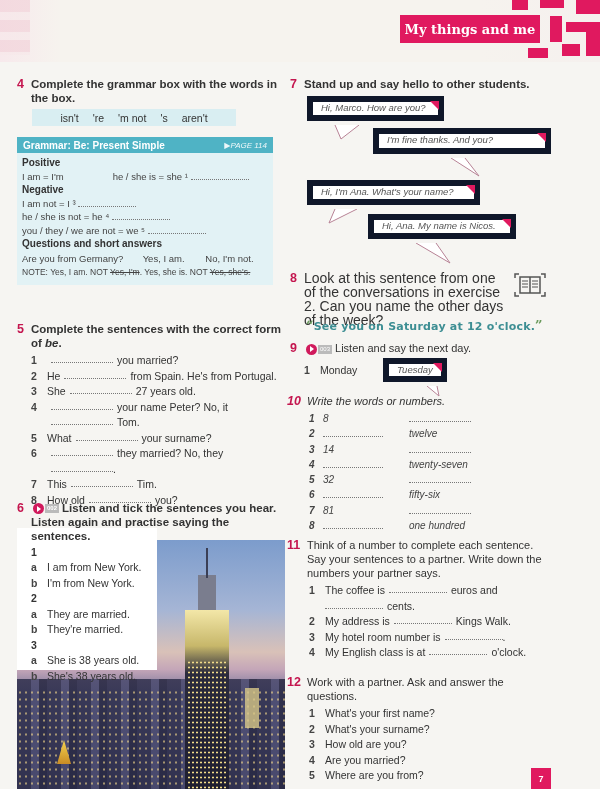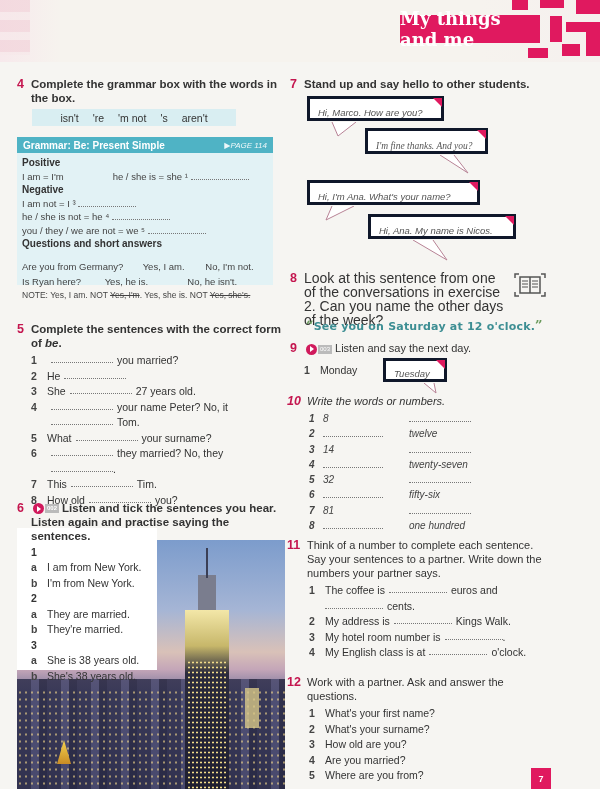--- a/index.html
+++ b/index.html
@@ -23,21 +23,21 @@
     background: repeating-linear-gradient(180deg, #f2d3da 0 12px, #f7e8ea 12px 20px);
     opacity: .7;
   }
   .header-deco-right {
     position: absolute; right: 0; top: 0; width: 110px; height: 58px;
   }
   .header-deco-right .blk { position: absolute; background: #e0195f; }
   .title-tab {
     position: absolute; left: 400px; top: 15px; height: 28px; width: 140px;
     background: #e0195f; color: #fff;
-    font-family: "DejaVu Serif", serif; font-weight: bold; font-size: 18px;
+    font-family: "DejaVu Serif", serif; font-weight: bold; font-size: 13px;
     display: flex; align-items: center; justify-content: center;
   }
 
   
   .ex { position: absolute; }
   .ex-num {
     position: absolute; left: 0; top: 0;
     color: #c4164f; font-size: 12.5px; font-weight: bold;
   }
   .ex-title {
@@ -98,23 +98,23 @@
   .photo .tower-top { position: absolute; left: 181px; top: 35px; width: 18px; height: 40px; background: #7a7d8e; }
   .photo .spire { position: absolute; left: 189px; top: 8px; width: 2px; height: 30px; background: #3b3f55; }
   .photo .tower-grid { position: absolute; left: 170px; top: 120px; width: 40px; height: 130px;
     background-image: radial-gradient(#f3dd8a 0.8px, transparent 1px); background-size: 4px 5px; }
   .photo .yellow-top { position: absolute; left: 40px; top: 200px; width: 14px; height: 24px;
     background: linear-gradient(180deg, #f5d44f, #c98c25); clip-path: polygon(50% 0, 100% 100%, 0 100%); }
   .photo .right-bldg { position: absolute; left: 228px; top: 148px; width: 14px; height: 40px; background: #d8c88a; opacity: .8; }
 
   
   .bubble {
-    position: absolute; background: #fff; border: 3px solid #0f172a;
+    position: absolute; background: #fff; border: 6px solid #0f172a;
     font-style: italic; color: #555; font-size: 9.5px;
-    display: flex; align-items: flex-end; padding-left: 8px;
+    display: flex; align-items: flex-start; padding-left: 8px;
   }
   .bubble .corner {
     position: absolute; right: -1px; top: -1px; width: 0; height: 0;
     border-top: 9px solid #e0195f; border-left: 9px solid transparent;
   }
 
   
   .num-row { display: flex; font-size: 10px; line-height: 15.3px; color: #444; }
   .num-row .n { width: 14px; font-weight: bold; }
   .num-row .left { width: 86px; }
@@ -186,27 +186,22 @@
         <span>he / she is not = he ⁴</span>
         <span class="blank" style="width:58px;"></span>
       </div>
       <div>
         <span>you / they / we are not = we ⁵</span>
         <span class="blank" style="width:58px;"></span>
       </div>
       <div class="sub">Questions and short answers</div>
       <div style="line-height:15px;">
         <span style="display:inline-block;width:118px;">Are you from Germany?</span>
-        <span style="display:inline-block;width:60px;margin-top:8px;">Yes, I am.</span>
+        <span style="display:inline-block;width:60px;">Yes, I am.</span>
         <span>No, I'm not.</span>
-      </div>
-      <div style="line-height:15px;">
-        <span style="display:inline-block;width:80px;">Is Ryan here?</span>
-        <span style="display:inline-block;width:80px;">Yes, he is.</span>
-        <span>No, he isn't.</span>
       </div>
       <div style="font-size:8.5px;">
         <span>NOTE: Yes, I am. NOT </span><span class="strike">Yes, I'm</span><span>. Yes, she is. NOT </span><span class="strike">Yes, she's.</span>
       </div>
     </div>
   </div>
 
   <div class="ex" style="left:17px;top:322px;width:265px;">
     <span class="ex-num">5</span>
     <div class="ex-title ex-body">
@@ -216,20 +211,21 @@
       <div class="line-item">
           <span class="n">1</span>
           <span></span>
           <span class="blank" style="width:62px;margin:0 4px;"></span>
           <span>you married?</span>
         </div>
       <div class="line-item">
           <span class="n">2</span>
           <span>He</span>
           <span class="blank" style="width:62px;margin:0 4px;"></span>
+          <span>from Spain. He's from Portugal.</span>
         </div>
       <div class="line-item">
           <span class="n">3</span>
           <span>She</span>
           <span class="blank" style="width:62px;margin:0 4px;"></span>
           <span>27 years old.</span>
         </div>
       <div class="line-item">
           <span class="n">4</span>
           <span></span>
@@ -330,21 +326,21 @@
     <span class="ex-num">7</span>
     <div class="ex-title ex-body">Stand up and say hello to other students.</div>
   </div>
   <div class="bubble" style="left:307px;top:96px;width:137px;height:25px;">
     <span>Hi, Marco. How are you?</span>
       <span class="corner"></span>
     <svg style="position:absolute;left:20px;top:23px;" width="30" height="16">
         <polyline points="2,0 8,14 26,0" fill="#fff" stroke="#b78295" stroke-width="1"></polyline>
       </svg>
   </div>
-  <div class="bubble" style="left:365px;top:128px;width:123px;height:26px;font-family:Liberation Serif, serif;">
+  <div class="bubble" style="left:373px;top:128px;width:178px;height:26px;">
     <span>I'm fine thanks. And you?</span>
       <span class="corner"></span>
     <svg style="position:absolute;left:70px;top:24px;" width="36" height="20">
         <polyline points="2,0 30,18 16,0" fill="#fff" stroke="#b78295" stroke-width="1"></polyline>
       </svg>
   </div>
   <div class="bubble" style="left:307px;top:180px;width:173px;height:25px;">
     <span>Hi, I'm Ana. What's your name?</span>
       <span class="corner"></span>
     <svg style="position:absolute;left:14px;top:23px;" width="34" height="16">

